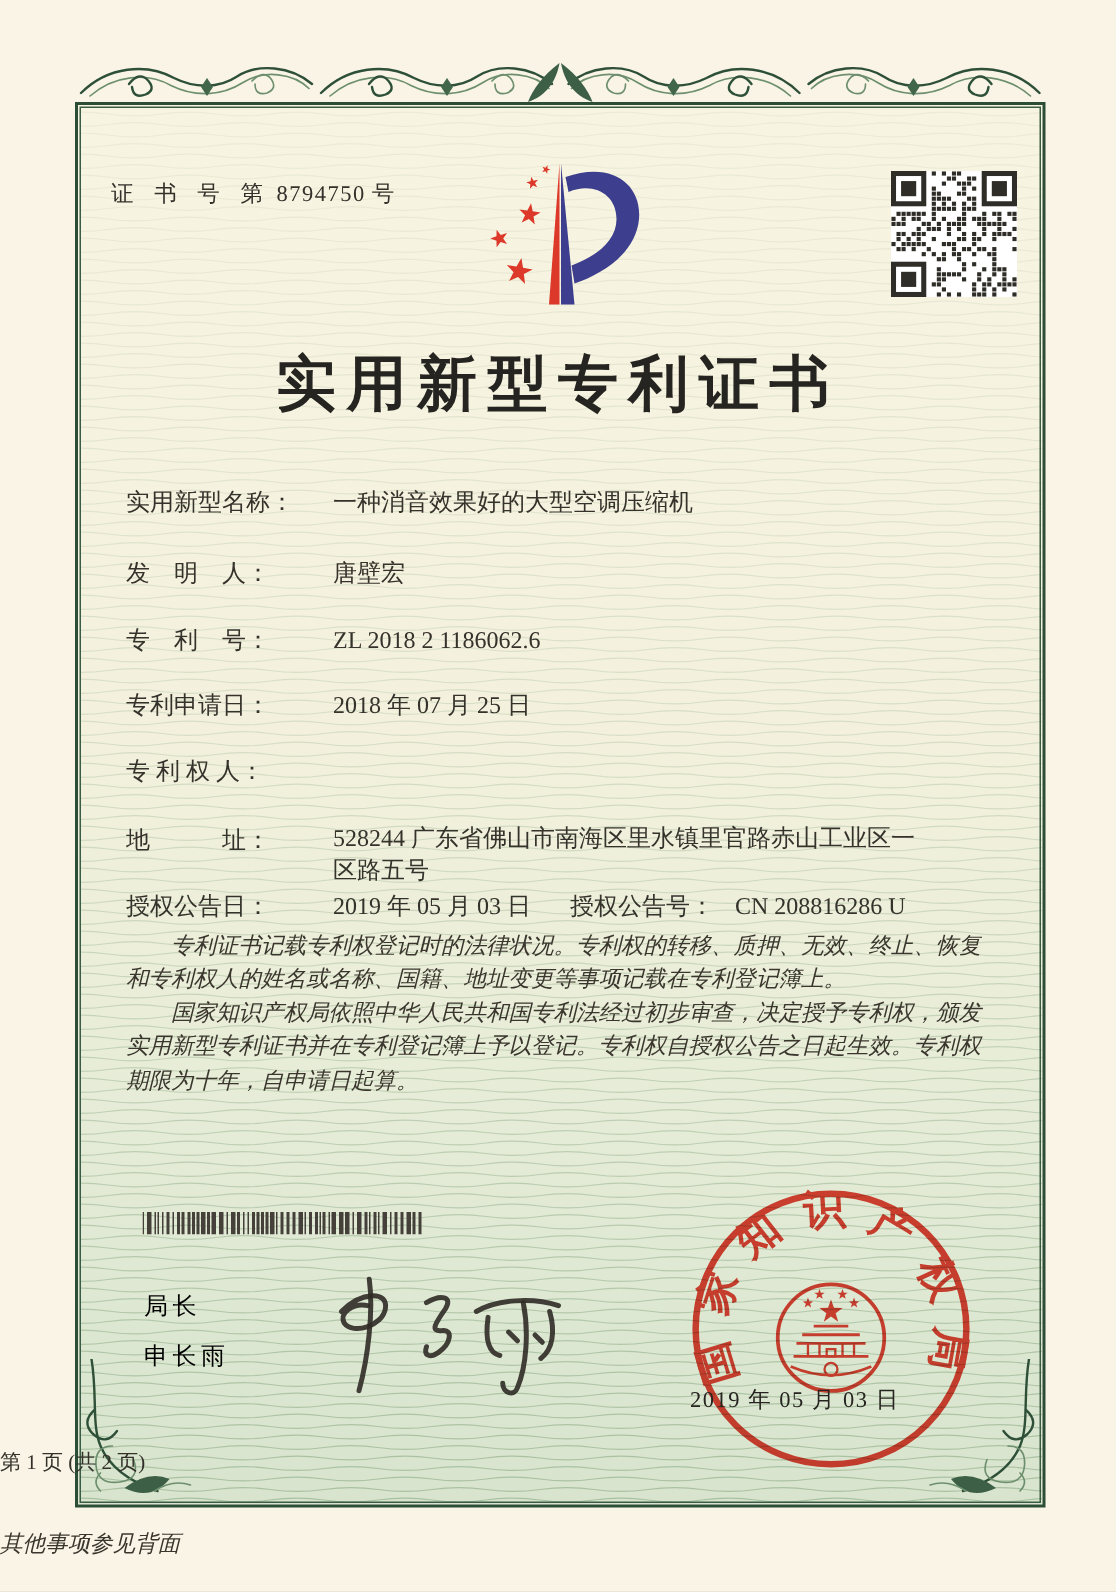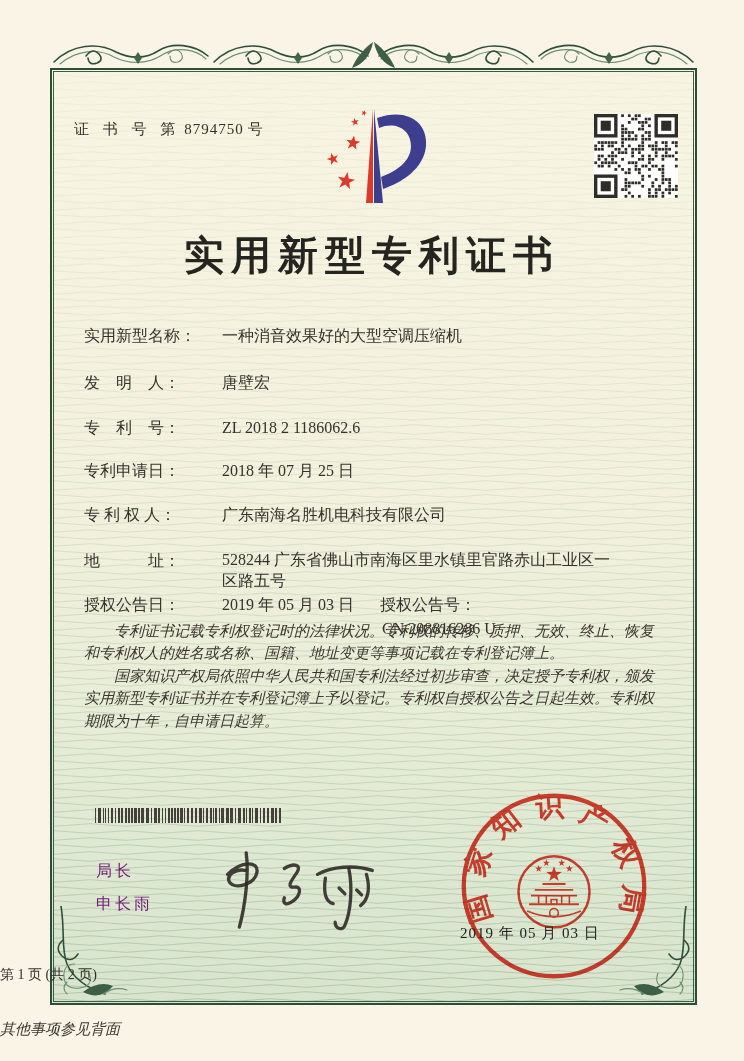--- a/index.html
+++ b/index.html
@@ -32,29 +32,29 @@
   .logo{left:298px;top:103px;width:150px;height:106px;}
   .qr{left:594px;top:114px;width:84px;height:84px;}
 
   .title{left:0;right:0;top:228px;margin:0;text-align:center;font-size:40px;font-weight:600;
          letter-spacing:7px;color:#262420;}
   .row{position:absolute;left:84px;display:flex;font-size:16px;line-height:24px;color:#35322b;gap:16px;}
   .lab{flex:none;width:120px;}
   .val{margin-left:2px;}
   .row-addr .val{width:400px;line-height:21px;}
   .row-grant{width:580px;}
-  .grant2{position:absolute;left:296px;top:0;display:flex;flex-direction:column;}
+  .grant2{position:absolute;left:296px;top:0;display:flex;}
 
   .paras{left:84px;top:620px;width:580px;font-size:15px;line-height:22.4px;
          font-style:italic;color:#3a362d;}
   .paras p{margin:0;text-indent:2em;}
 
   .barcode{left:95px;top:808px;width:188px;height:15px;}
 
-  .signer{left:96px;font-size:16px;letter-spacing:3px;color:#701a75;
+  .signer{left:96px;font-size:16px;letter-spacing:3px;color:#000000;
           font-family:"Liberation Sans","DejaVu Sans",sans-serif;}
   .signer.t{top:861px;}
   .signer.n{top:894px;}
   .signature{left:198px;top:845px;width:200px;height:88px;z-index:3;}
   .sig{stroke:#2f2b26;stroke-width:3.4;fill:none;stroke-linecap:round;stroke-linejoin:round;opacity:.9;}
 
   .seal{left:458px;top:790px;width:192px;height:192px;z-index:4;mix-blend-mode:multiply;opacity:.92;}
   .sealred{stroke:#e13324;fill:none;}
   .seal-date{left:460px;top:924px;z-index:5;font-size:15px;letter-spacing:1px;color:#262420;}
 
@@ -471,21 +471,20 @@
   <div class="row" style="top:416px">
     <span class="lab">专　利　号：</span>
     <span class="val">ZL 2018 2 1186062.6</span>
   </div>
   <div class="row" style="top:459px">
     <span class="lab">专利申请日：</span>
     <span class="val">2018 年 07 月 25 日</span>
   </div>
   <div class="row" style="top:503px">
     <span class="lab">专 利 权 人：</span>
-    <span class="val">广东南海名胜机电科技有限公司</span>
   </div>
   <div class="row row-addr" style="top:549px">
     <span class="lab">地　　　址：</span>
     <span class="val">528244 广东省佛山市南海区里水镇里官路赤山工业区一区路五号</span>
   </div>
   <div class="row row-grant" style="top:593px">
     <span class="lab">授权公告日：</span>
     <span class="val">2019 年 05 月 03 日</span>
     <span class="grant2">
       <span class="lab" style="width:108px">授权公告号：</span>

